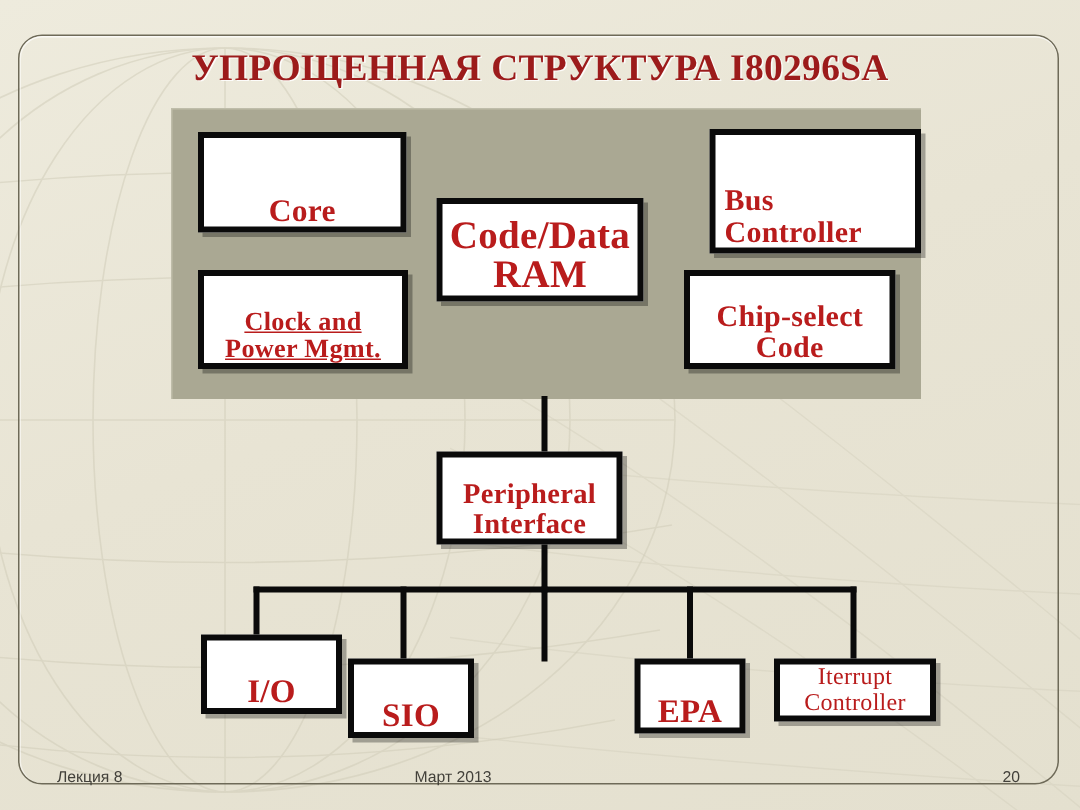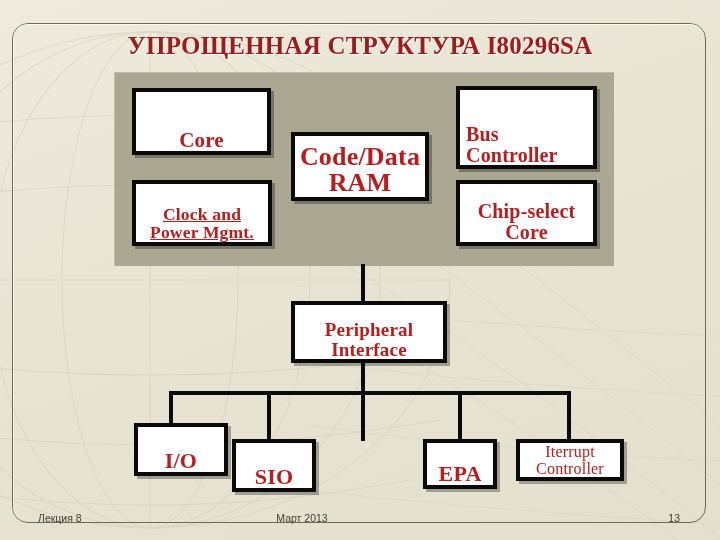--- a/index.html
+++ b/index.html
@@ -113,20 +113,21 @@
     align-items: flex-end;
     justify-content: center;
     text-align: center;
     line-height: 1.02;
     letter-spacing: 0.2px;
   }
   .block.left-align {
     justify-content: flex-start;
     text-align: left;
     padding-left: 6px;
+    margin-left: 17px;
   }
 
   
   .conn {
     position: absolute;
     background: #0a0a0a;
   }
 
   
   .footer-text {
@@ -196,26 +197,26 @@
 RAM</span>
   </div>
 
   <div class="block left-align" style="left:456px; top:86px; width:141px; height:83px; font-size:20px; white-space:pre-line;">
     <span>Bus
 Controller</span>
   </div>
 
   <div class="block" style="left:456px; top:180px; width:141px; height:66px; font-size:20px; white-space:pre-line;">
     <span>Chip-select
-Core</span>
+Code</span>
   </div>
 
   <div class="conn" style="left:361px; top:264px; width:4px; height:40px;"></div>
 
-  <div class="block" style="left:291px; top:301px; width:156px; height:62px; font-size:19px; white-space:pre-line;">
+  <div class="block" style="left:291px; top:301px; width:124px; height:62px; font-size:19px; white-space:pre-line;">
     <span>Peripheral
 Interface</span>
   </div>
 
   <div class="conn" style="left:361px; top:363px; width:4px; height:32px;"></div>
 
   <div class="conn" style="left:169px; top:391px; width:402px; height:4px;"></div>
 
   <div class="conn" style="left:169px; top:391px; width:4px; height:50px;"></div>
   <div class="conn" style="left:267px; top:391px; width:4px; height:50px;"></div>
@@ -236,15 +237,15 @@
     <span>EPA</span>
   </div>
 
   <div class="block" style="left:516px; top:439px; width:108px; height:42px; font-size:16px; font-weight:normal; white-space:pre-line;">
     <span>Iterrupt
 Controller</span>
   </div>
 
   <div class="footer-text" id="footer-left">Лекция 8</div>
   <div class="footer-text" id="footer-mid">Март 2013</div>
-  <div class="footer-text" id="footer-right">13</div>
+  <div class="footer-text" id="footer-right">20</div>
 
 </div>
 
 </body></html>

